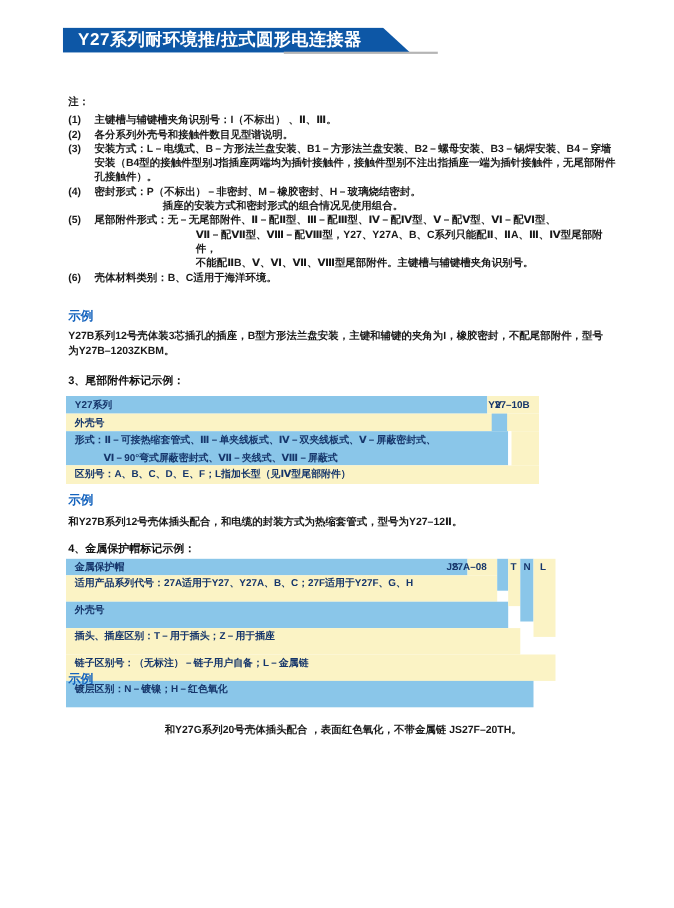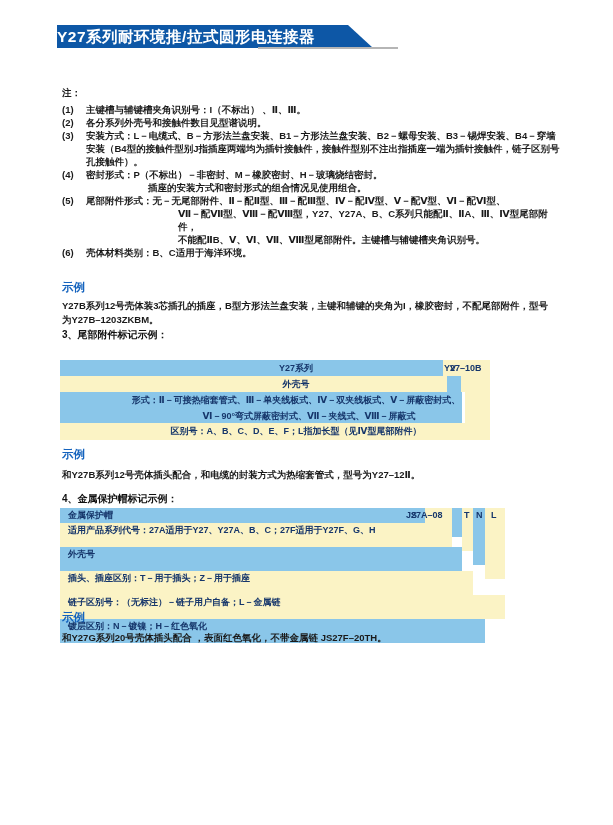--- a/index.html
+++ b/index.html
@@ -4,21 +4,21 @@
 <style>
   html,body{margin:0;padding:0;background:#ffffff;}
   .page{
     position:relative;width:613px;height:825px;background:#ffffff;overflow:hidden;
     font-family:"Liberation Sans","DejaVu Sans",sans-serif;color:#1a1a1a;
   }
   
   .banner{
     position:absolute;left:57px;top:25px;width:316px;height:23px;background:#0d57a6;
     clip-path:polygon(0 0,291px 0,316px 23px,0 23px);
-    color:#ffffff;font-size:15.5px;font-weight:bold;line-height:23px;padding-left:0;
+    color:#ffffff;font-size:15.5px;font-weight:bold;line-height:23px;padding-left:14px;
     box-sizing:border-box;letter-spacing:0.5px;white-space:nowrap;
   }
   .banner-underline{position:absolute;left:258px;top:47px;width:140px;height:2px;background:#b5b5b5;}
   
   .notes{position:absolute;left:62px;top:86px;width:500px;font-size:9.5px;font-weight:bold;line-height:13px;}
   .note-heading{margin-bottom:4px;}
   .nline{display:flex;}
   .nnum{width:24px;flex-shrink:0;}
   .cont-a{padding-left:24px;}
   .cont-b{padding-left:86px;}
@@ -32,21 +32,21 @@
   .mrow{position:relative;}
   .bar{position:absolute;left:0;top:0;height:100%;}
   .blue{background:#8ac6e9;}
   .yellow{background:#fbf3c5;}
   .white{background:#ffffff;}
   .rowlabel{position:relative;z-index:3;color:#16366b;font-weight:bold;font-size:9px;padding-left:8px;white-space:nowrap;}
   .code{position:absolute;z-index:4;color:#16366b;font-weight:bold;font-size:9px;white-space:nowrap;}
   .riser{position:absolute;z-index:1;}
   .seg{position:absolute;z-index:1;}
   
-  .t1{top:360px;width:464px;height:80px;text-align:center;}
+  .t1{top:360px;width:464px;height:80px;}
   .t1 .r1{height:16px;line-height:16px;}
   .t1 .r2{height:16px;line-height:16px;}
   .t1 .r3{height:31px;}
   .t1 .r3 .rowlabel{line-height:15px;padding-top:1px;}
   .t1 .r3 .lbl2{padding-left:34px;}
   .t1 .r4{height:17px;line-height:17px;}
   
   .t2{top:508px;width:445px;height:85px;}
   .t2 .r1{height:15px;line-height:15px;}
   .t2 .rx{height:24px;line-height:14px;}
@@ -68,21 +68,21 @@
       <span>主键槽与辅键槽夹角识别号：I（不标出） 、Ⅱ、Ⅲ。</span>
     </div>
     <div class="nline">
       <span class="nnum">(2)</span>
       <span>各分系列外壳号和接触件数目见型谱说明。</span>
     </div>
     <div class="nline">
       <span class="nnum">(3)</span>
       <span>安装方式：L－电缆式、B－方形法兰盘安装、B1－方形法兰盘安装、B2－螺母安装、B3－锡焊安装、B4－穿墙</span>
     </div>
-    <div class="cont-a">安装（B4型的接触件型别J指插座两端均为插针接触件，接触件型别不注出指插座一端为插针接触件，链子区别号</div>
+    <div class="cont-a">安装（B4型的接触件型别J指插座两端均为插针接触件，接触件型别不注出指插座一端为插针接触件，无尾部附件</div>
     <div class="cont-a">孔接触件）。</div>
     <div class="nline">
       <span class="nnum">(4)</span>
       <span>密封形式：P（不标出）－非密封、M－橡胶密封、H－玻璃烧结密封。</span>
     </div>
     <div class="cont-b">插座的安装方式和密封形式的组合情况见使用组合。</div>
     <div class="nline">
       <span class="nnum">(5)</span>
       <span>尾部附件形式：无－无尾部附件、Ⅱ－配Ⅱ型、Ⅲ－配Ⅲ型、Ⅳ－配Ⅳ型、Ⅴ－配Ⅴ型、Ⅵ－配Ⅵ型、</span>
     </div>
@@ -93,21 +93,21 @@
       <span>壳体材料类别：B、C适用于海洋环境。</span>
     </div>
   </div>
 
   <div class="ex-heading" style="top:280px;">示例</div>
   <div class="ex-para" style="top:299px;">
     <div>Y27B系列12号壳体装3芯插孔的插座，B型方形法兰盘安装，主键和辅键的夹角为I，橡胶密封，不配尾部附件，型号</div>
     <div>为Y27B–1203ZKBM。</div>
   </div>
 
-  <div class="sec-title" style="top:328px;text-align:center;">3、尾部附件标记示例：</div>
+  <div class="sec-title" style="top:339px;text-align:center;">3、尾部附件标记示例：</div>
 
   <div class="mtable t1">
 
     <div class="mrow r1">
       <div class="bar blue" style="width:383px;"></div>
       <div class="seg yellow" style="left:383px;width:47px;top:0;height:16px;"></div>
       <div class="rowlabel">Y27系列</div>
       <div class="code" style="right:49px;top:0;">Y27–10</div>
       <div class="code" style="left:390px;top:0;">V</div>
       <div class="code" style="left:415px;top:0;">B</div>
@@ -178,17 +178,17 @@
       <div class="rowlabel">链子区别号：（无标注）－链子用户自备；L－金属链</div>
     </div>
 
     <div class="mrow rx">
       <div class="bar blue" style="width:425px;"></div>
       <div class="rowlabel">镀层区别：N－镀镍；H－红色氧化</div>
     </div>
   </div>
 
   <div class="ex-heading" style="top:610px;">示例</div>
-  <div class="ex-para" style="top:631px;">
+  <div class="ex-para" style="top:657px;text-align:center;">
     <div>和Y27G系列20号壳体插头配合 ，表面红色氧化，不带金属链 JS27F–20TH。</div>
   </div>
 
 </div>
 
 </body></html>

